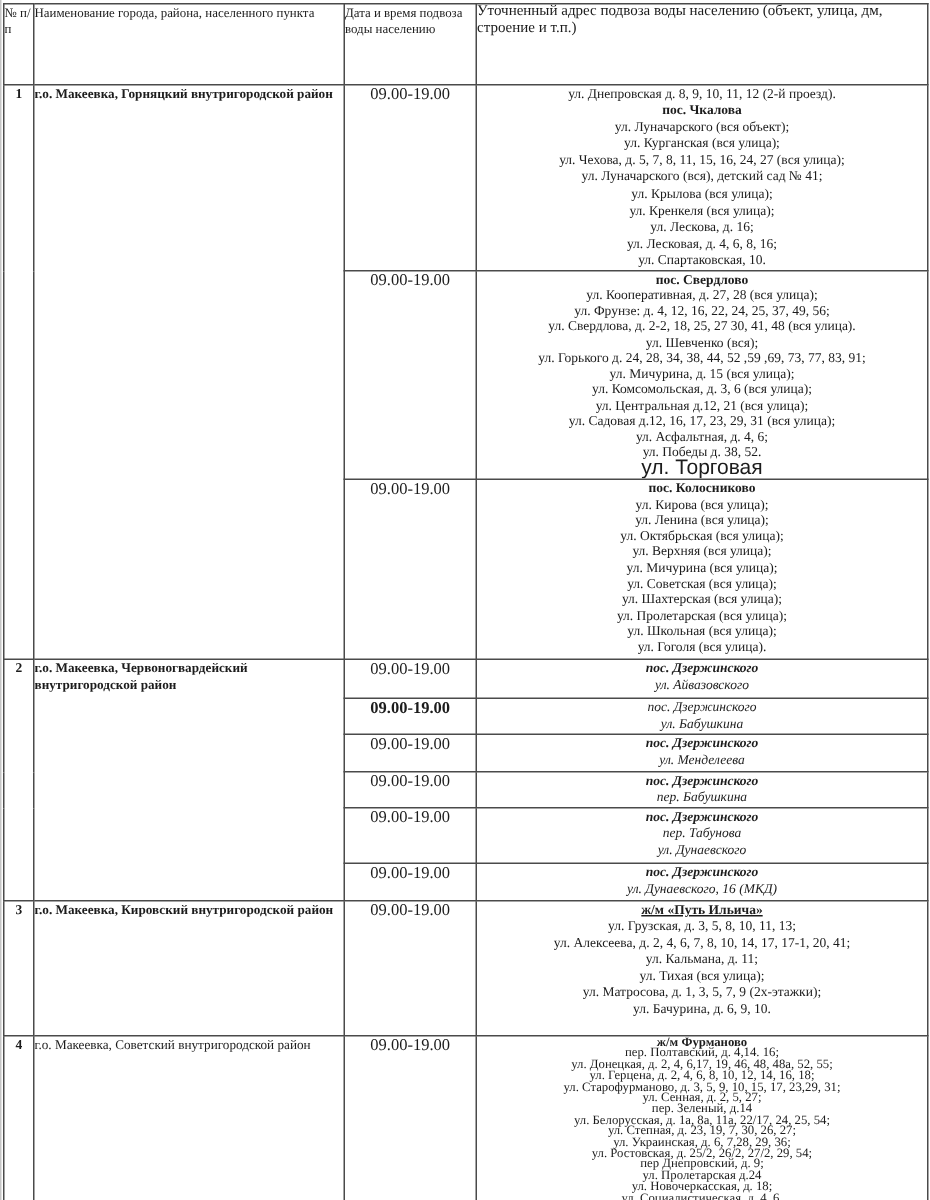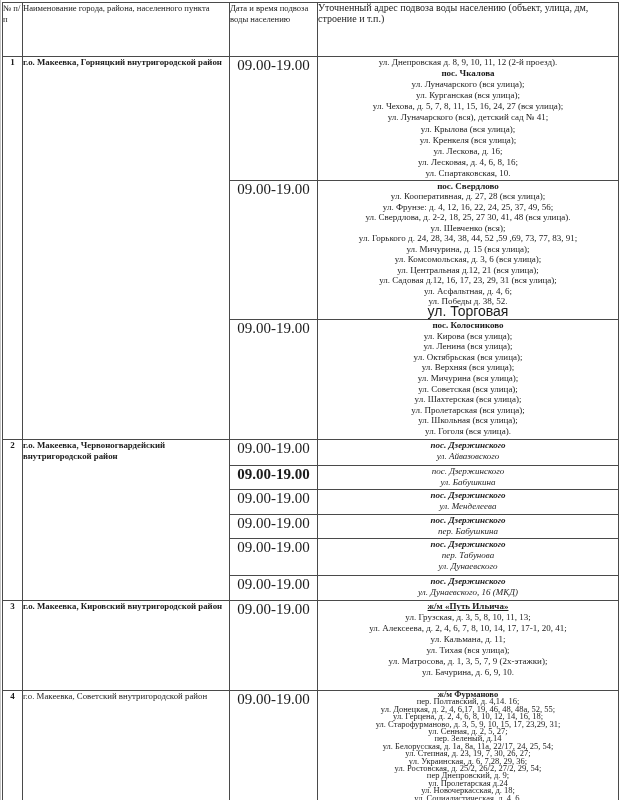--- a/index.html
+++ b/index.html
@@ -46,21 +46,21 @@
   td.name{
     text-align:left;
     font-size:8.8px;
     font-weight:bold;
     line-height:10.5px;
     padding:2px 3px 0 3px;
   }
   td.name.normal{font-weight:normal;}
   td.time{
     text-align:center;
-    font-size:15px;
+    font-size:11px;
     padding-top:2px;
   }
   td.time.b{font-weight:bold;}
   td.addr{
     text-align:center;
     font-size:9px;
     padding-top:2px;
   }
   .line{white-space:nowrap;}
   .line.b{font-weight:bold;}
@@ -106,21 +106,21 @@
       </tr>
     </thead>
     <tbody>
         <tr data-row="1" data-sub="1">
           <td class="num" rowspan="3">1</td>
           <td class="name" rowspan="3">г.о. Макеевка, Горняцкий внутригородской район</td>
           <td class="time">09.00-19.00</td>
           <td class="addr">
             <div class="line">ул. Днепровская д. 8, 9, 10, 11, 12 (2-й проезд).</div>
             <div class="line b">пос. Чкалова</div>
-            <div class="line">ул. Луначарского (вся улица);</div>
+            <div class="line">ул. Луначарского (вся объект);</div>
             <div class="line">ул. Курганская (вся улица);</div>
             <div class="line">ул. Чехова, д. 5, 7, 8, 11, 15, 16, 24, 27 (вся улица);</div>
             <div class="line">ул. Луначарского (вся), детский сад № 41;</div>
             <div class="line">ул. Крылова (вся улица);</div>
             <div class="line">ул. Кренкеля (вся улица);</div>
             <div class="line">ул. Лескова, д. 16;</div>
             <div class="line">ул. Лесковая, д. 4, 6, 8, 16;</div>
             <div class="line">ул. Спартаковская, 10.</div>
           </td>
         </tr>

